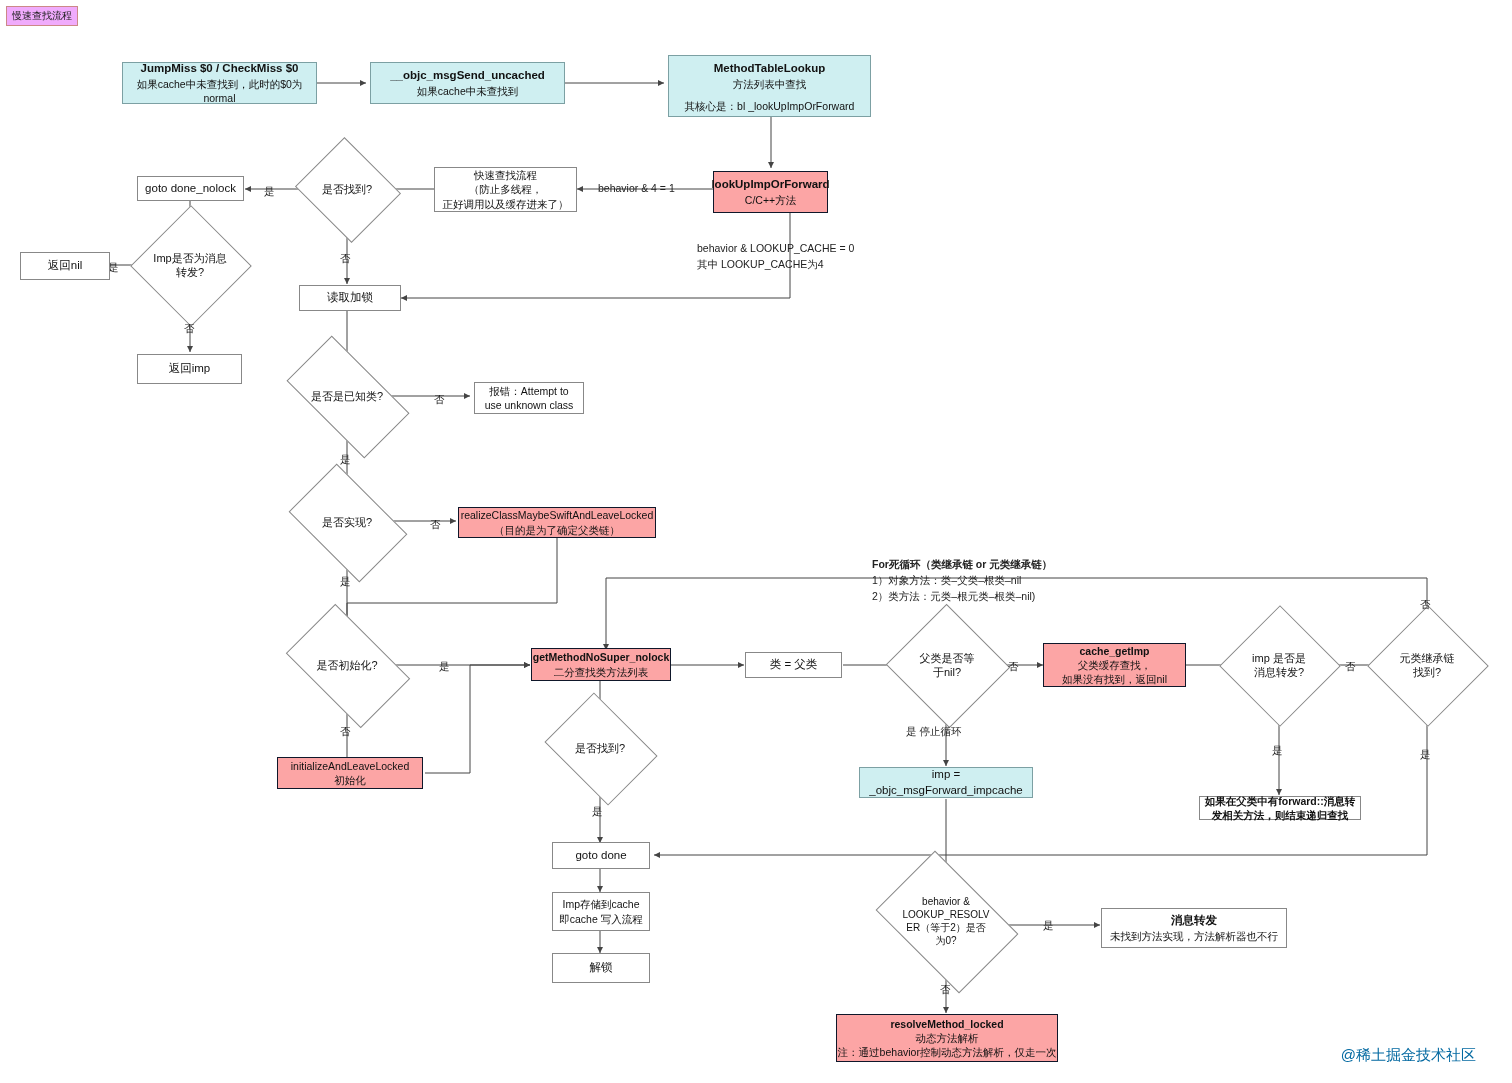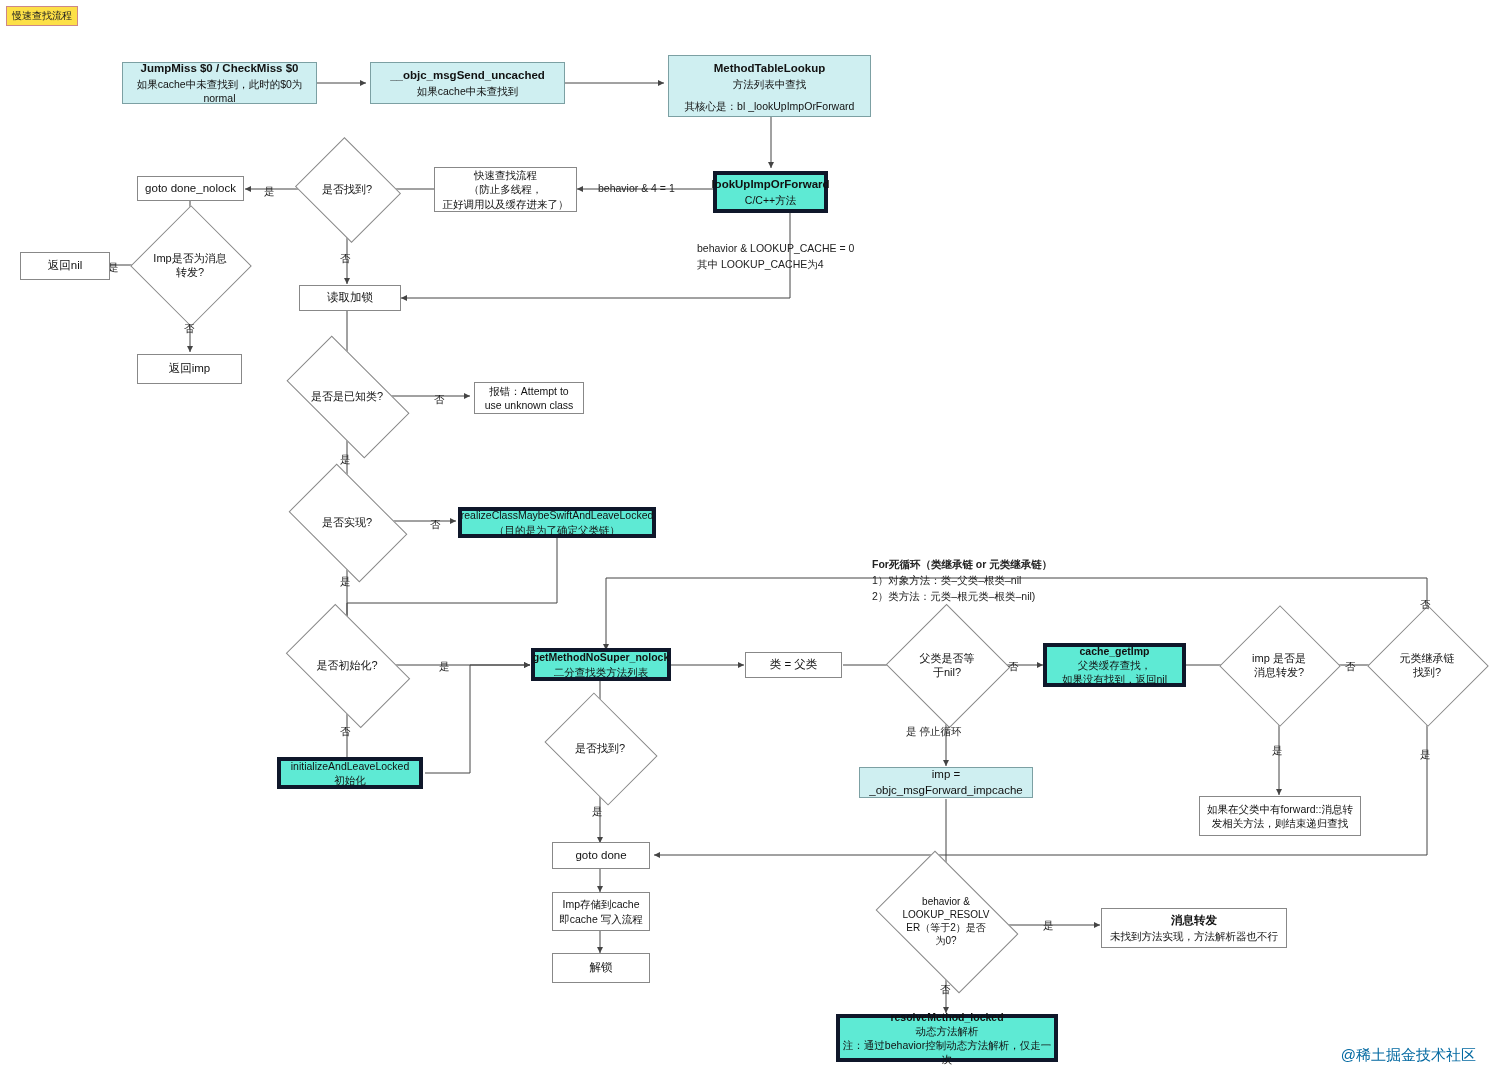--- a/index.html
+++ b/index.html
@@ -4,34 +4,34 @@
 <style>
   html,body{margin:0;padding:0;}
   body{
     width:1512px;height:1083px;position:relative;background:#ffffff;
     font-family:"Liberation Sans","DejaVu Sans",sans-serif;
     font-size:11px;color:#111;overflow:hidden;
   }
   .node{position:absolute;box-sizing:border-box;display:flex;flex-direction:column;
         align-items:center;justify-content:center;text-align:center;line-height:1.35;}
   .cyan{background:#cfeff1;border:1px solid #7ca0a3;}
-  .yellow{background:#5eead4;border:4px solid #0f172a;}
+  .yellow{background:#fca5a5;border:1px solid #0f172a;}
   .plain{background:#fff;border:1px solid #888;}
   .t1{font-size:11.5px;}
   .t2{font-size:10.5px;}
   .bold{font-weight:bold;}
   .diamond{position:absolute;}
   .diamond .shape{position:absolute;left:0;top:0;width:100%;height:100%;
       background:#fff;border:1px solid #888;transform:rotate(45deg);}
   .diamond .label{position:absolute;left:0;top:0;width:100%;height:100%;
       display:flex;align-items:center;justify-content:center;text-align:center;
       font-size:11px;line-height:1.3;z-index:2;}
   .lbl{position:absolute;font-size:10.5px;color:#222;white-space:nowrap;}
   .note{position:absolute;font-size:10.5px;color:#222;line-height:1.5;white-space:nowrap;}
-  .tag{position:absolute;left:6px;top:6px;background:#fde047;border:1px solid #c88;
+  .tag{position:absolute;left:6px;top:6px;background:#f0abfc;border:1px solid #c88;
        font-size:10px;padding:2px 5px;color:#222;font-family:Liberation Mono, monospace;}
   .wm{position:absolute;right:36px;bottom:18px;color:#0369a1;font-size:15px;}
   svg.lines{position:absolute;left:0;top:0;width:1512px;height:1083px;pointer-events:none;}
 </style>
 </head>
 <body>
 
 <div class="tag">慢速查找流程</div>
 
 <svg class="lines">
@@ -275,21 +275,21 @@
   <div class="label">
     <div>
       <div>元类继承链</div>
       <div>找到?</div>
     </div>
   </div>
 </div>
 <div class="lbl" style="left:1420px;top:598px;">否</div>
 <div class="lbl" style="left:1420px;top:748px;">是</div>
 
-<div class="node plain" style="left:1199px;top:796px;width:162px;height:40px;">
+<div class="node plain" style="left:1199px;top:796px;width:162px;height:24px;font-weight:bold;">
   <div class="t2">如果在父类中有forward::消息转</div>
   <div class="t2">发相关方法，则结束递归查找</div>
 </div>
 
 <div class="node cyan" style="left:859px;top:767px;width:174px;height:31px;">
   <div class="t1">imp = _objc_msgForward_impcache</div>
 </div>
 
 <div class="node plain" style="left:552px;top:842px;width:98px;height:27px;">
   <div class="t1">goto done</div>

